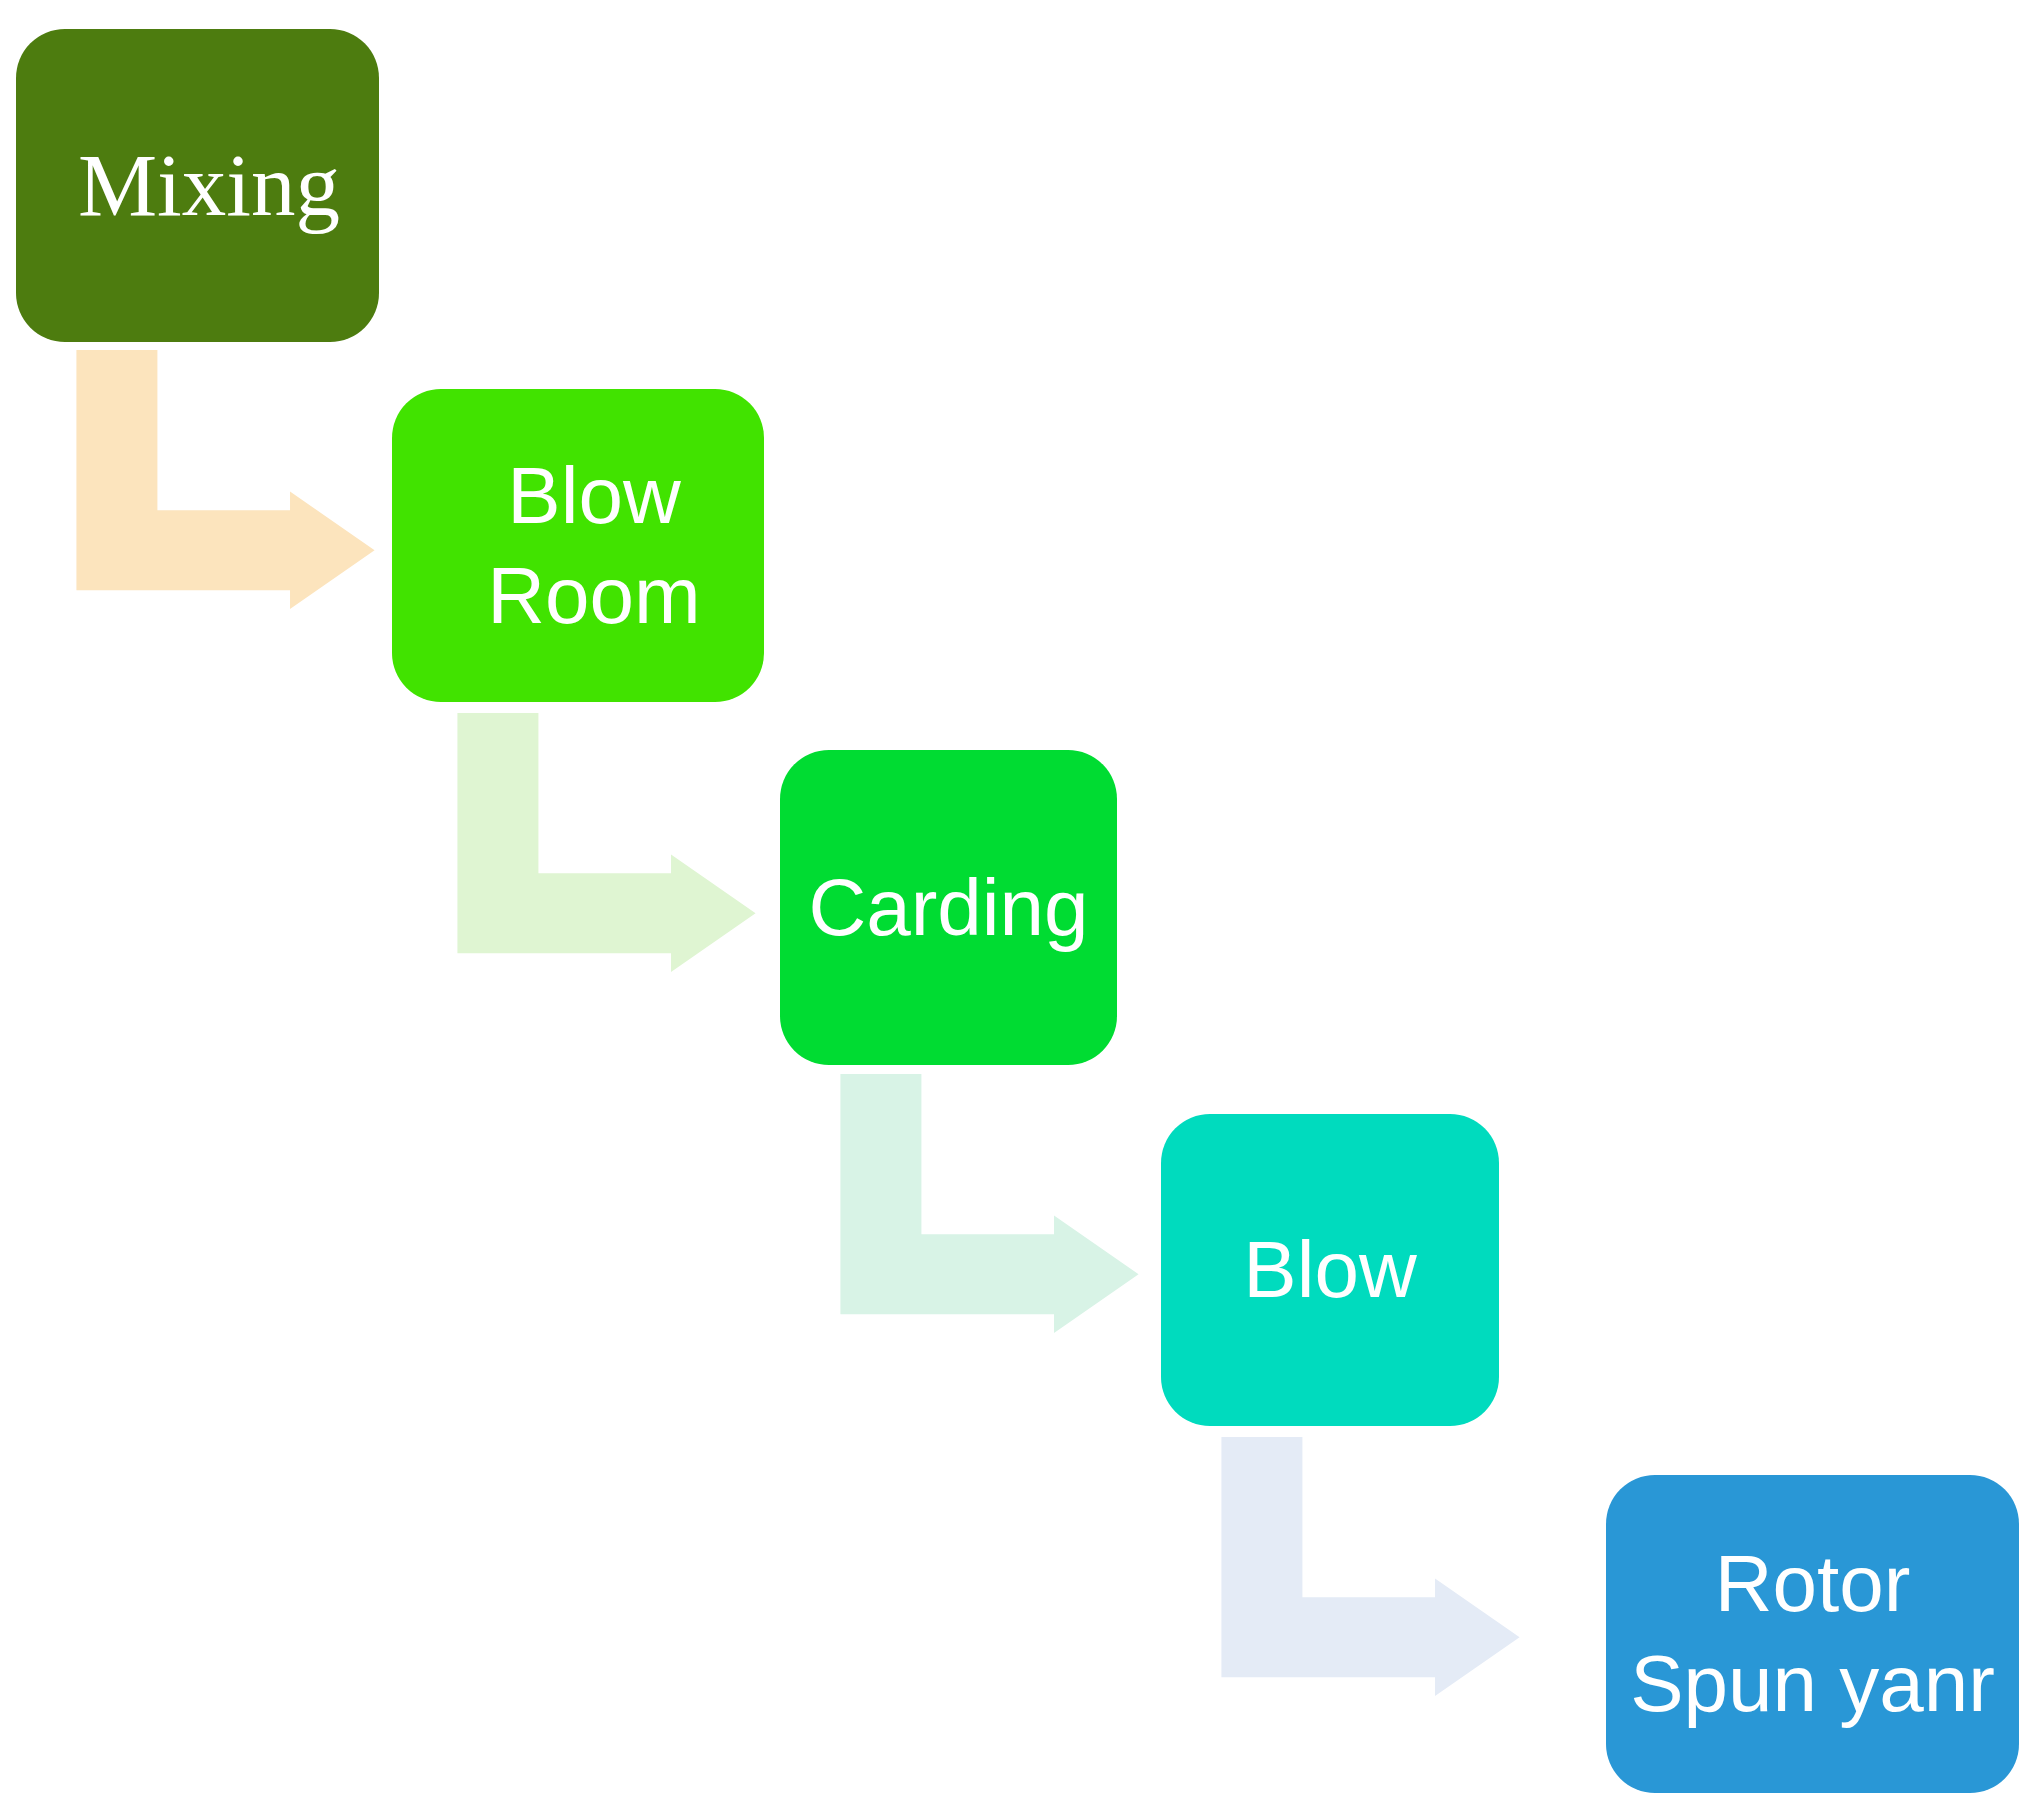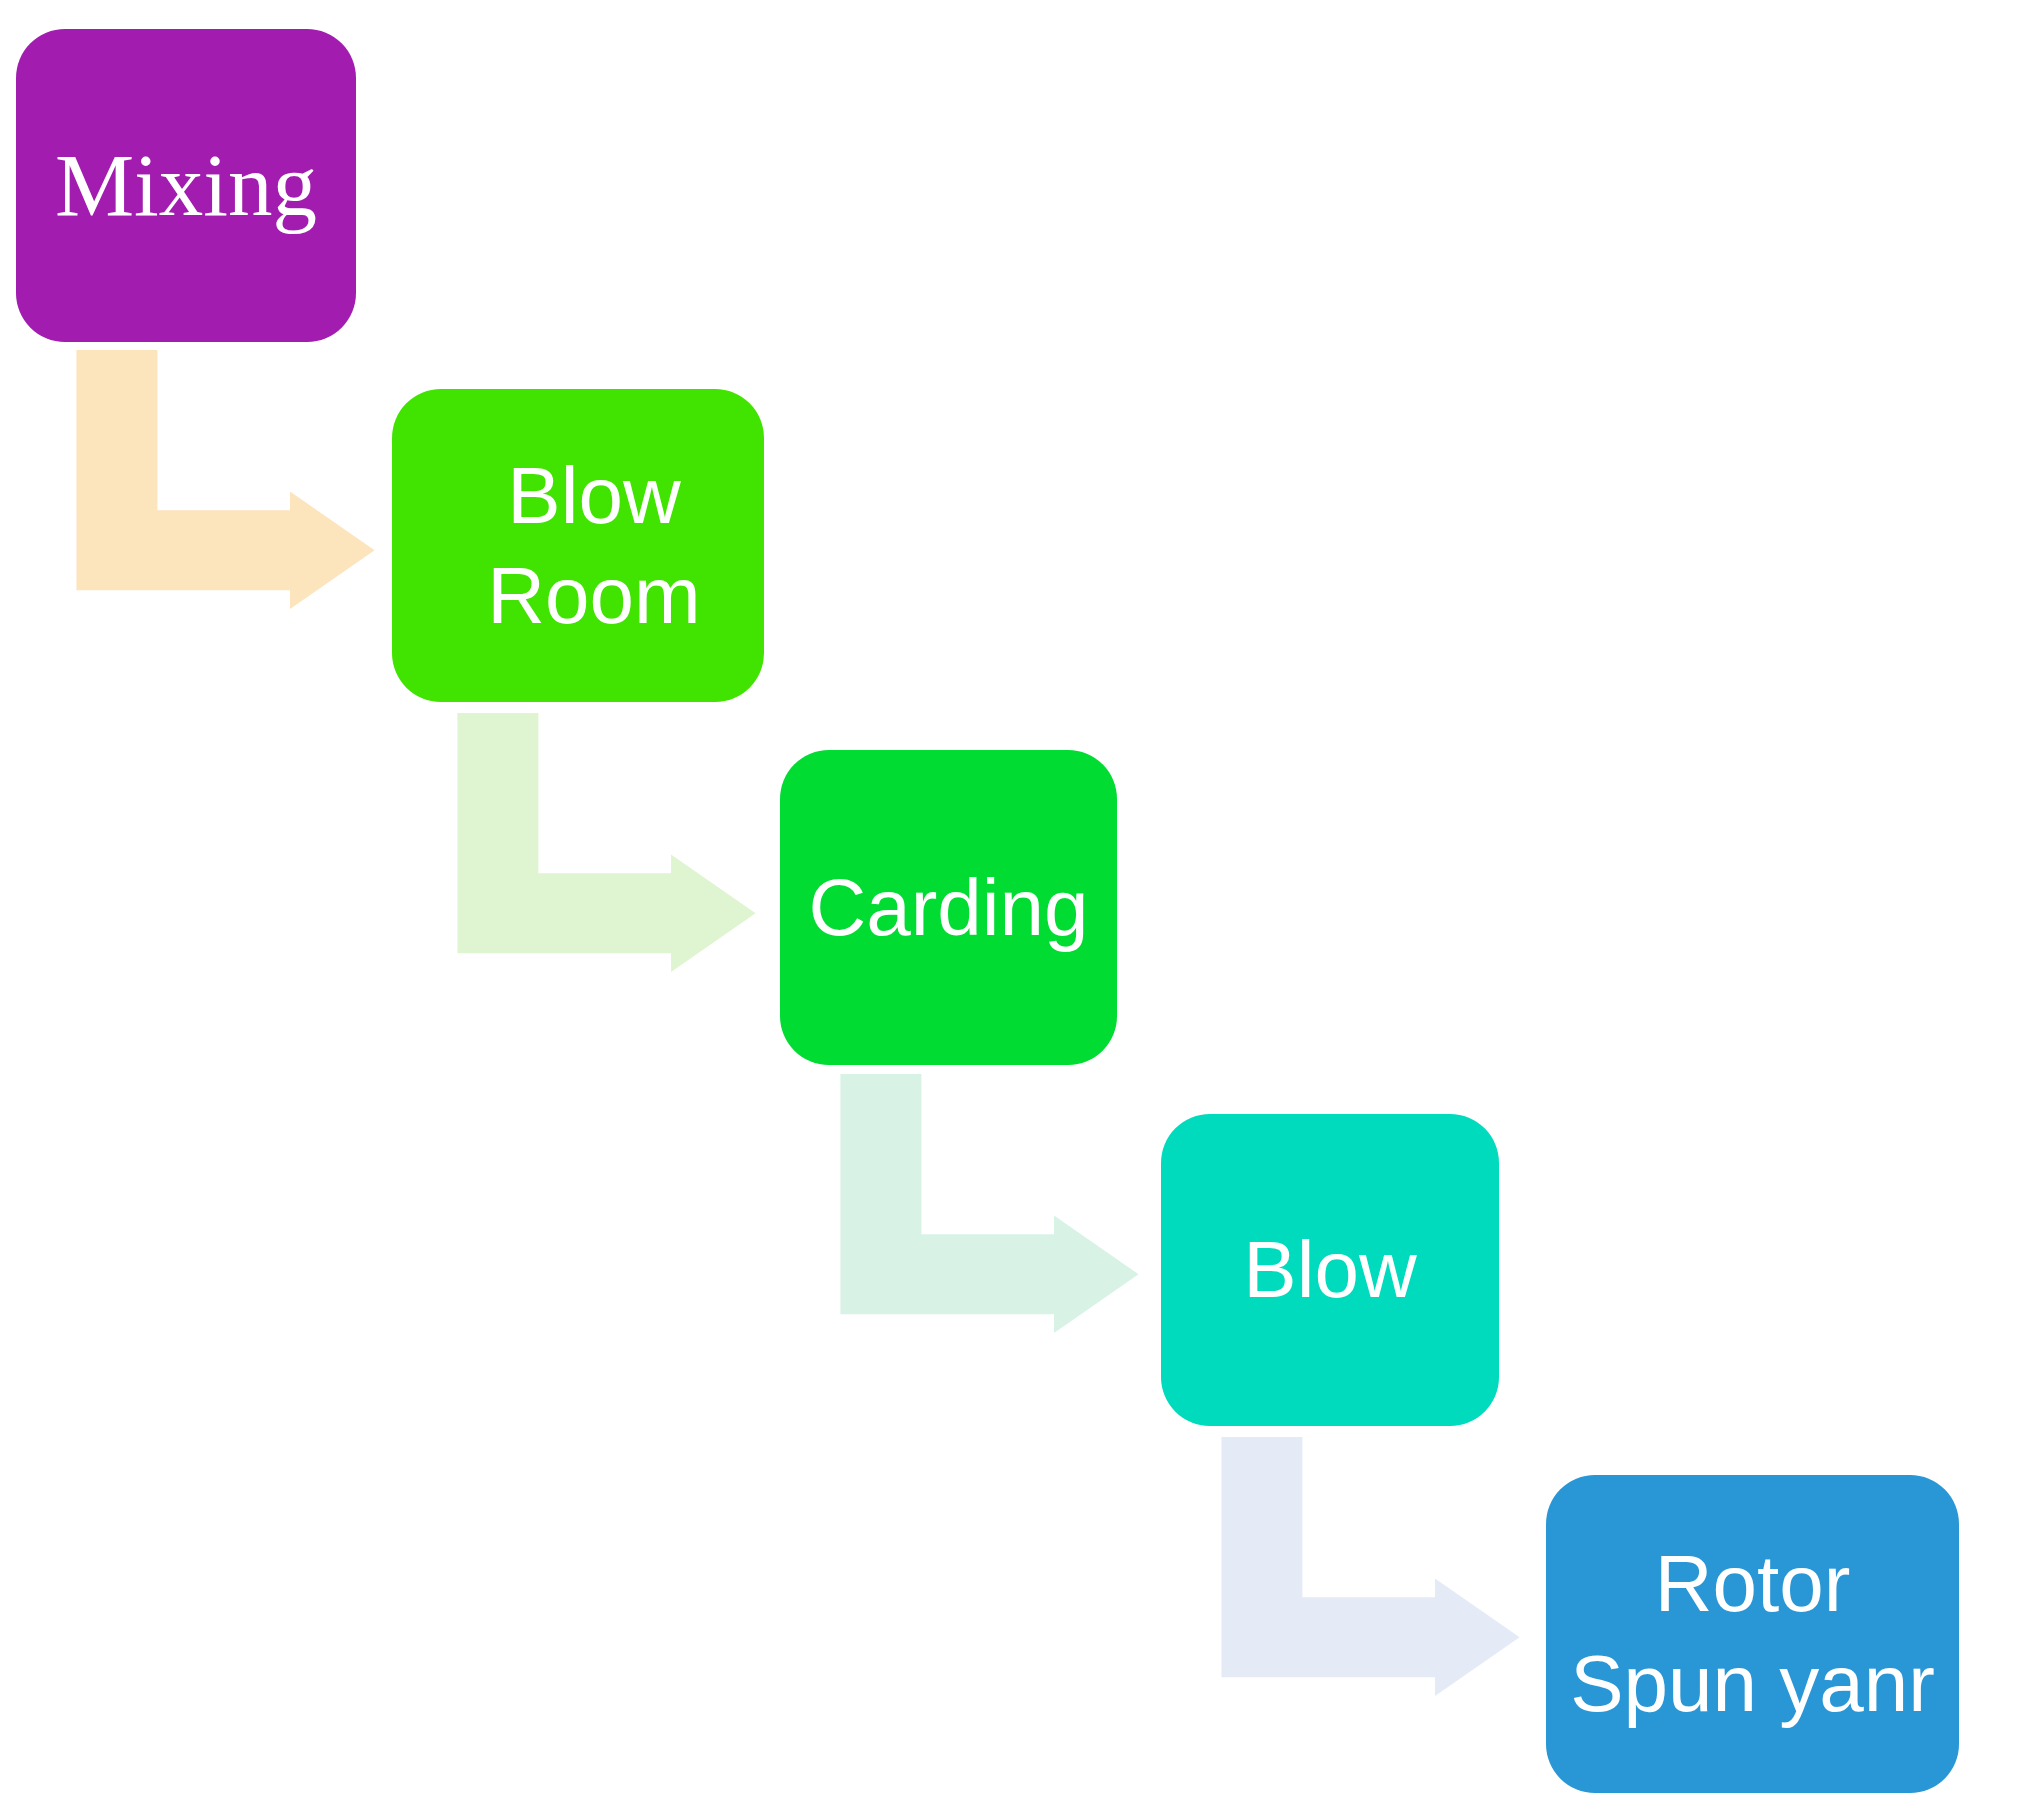--- a/index.html
+++ b/index.html
@@ -34,32 +34,32 @@
   .arrow {
     position: absolute;
     width: 299px;
     height: 259px;
   }
   
   #box-mixing        { left: 16px;   top: 28.5px;   width: 340px; height: 313px; }
   #box-blow-room     { left: 392px;  top: 389px;  width: 340px; height: 313px; padding-left: 32px; }
   #box-carding       { left: 780px;  top: 750px;  width: 337px; height: 315px; }
   #box-drawing-frame { left: 1161px; top: 1114px; width: 338px; height: 312px; }
-  #box-rotor-spun    { left: 1546px; top: 1475px; width: 413px; height: 318px; }
+  #box-rotor-spun    { left: 1606px; top: 1475px; width: 413px; height: 318px; }
   #arrow-1 { left: 76px;   top: 350px;  }
   #arrow-2 { left: 457px;  top: 713px;  }
   #arrow-3 { left: 840px;  top: 1074px; }
   #arrow-4 { left: 1221px; top: 1437px; }
 </style>
 </head>
 <body>
 
 <div id="canvas">
 
-  <div class="box" id="box-mixing" style="background-color: #a21caf;">
+  <div class="box" id="box-mixing" style="background-color: #4d7c0f; padding-left: 23px;">
     <div class="label serif-label">
       <span class="line">Mixing</span>
     </div>
   </div>
 
   <svg id="arrow-1" class="arrow" viewBox="0 0 335 291" aria-hidden="true">
     <polygon points="0,0 91,0 91,180 240,180 240,159 335,225 240,291 240,270 0,270" fill="#FCE4BD"></polygon>
   </svg>
 
   <div class="box" id="box-blow-room" style="background-color: rgb(65, 227, 0);">

